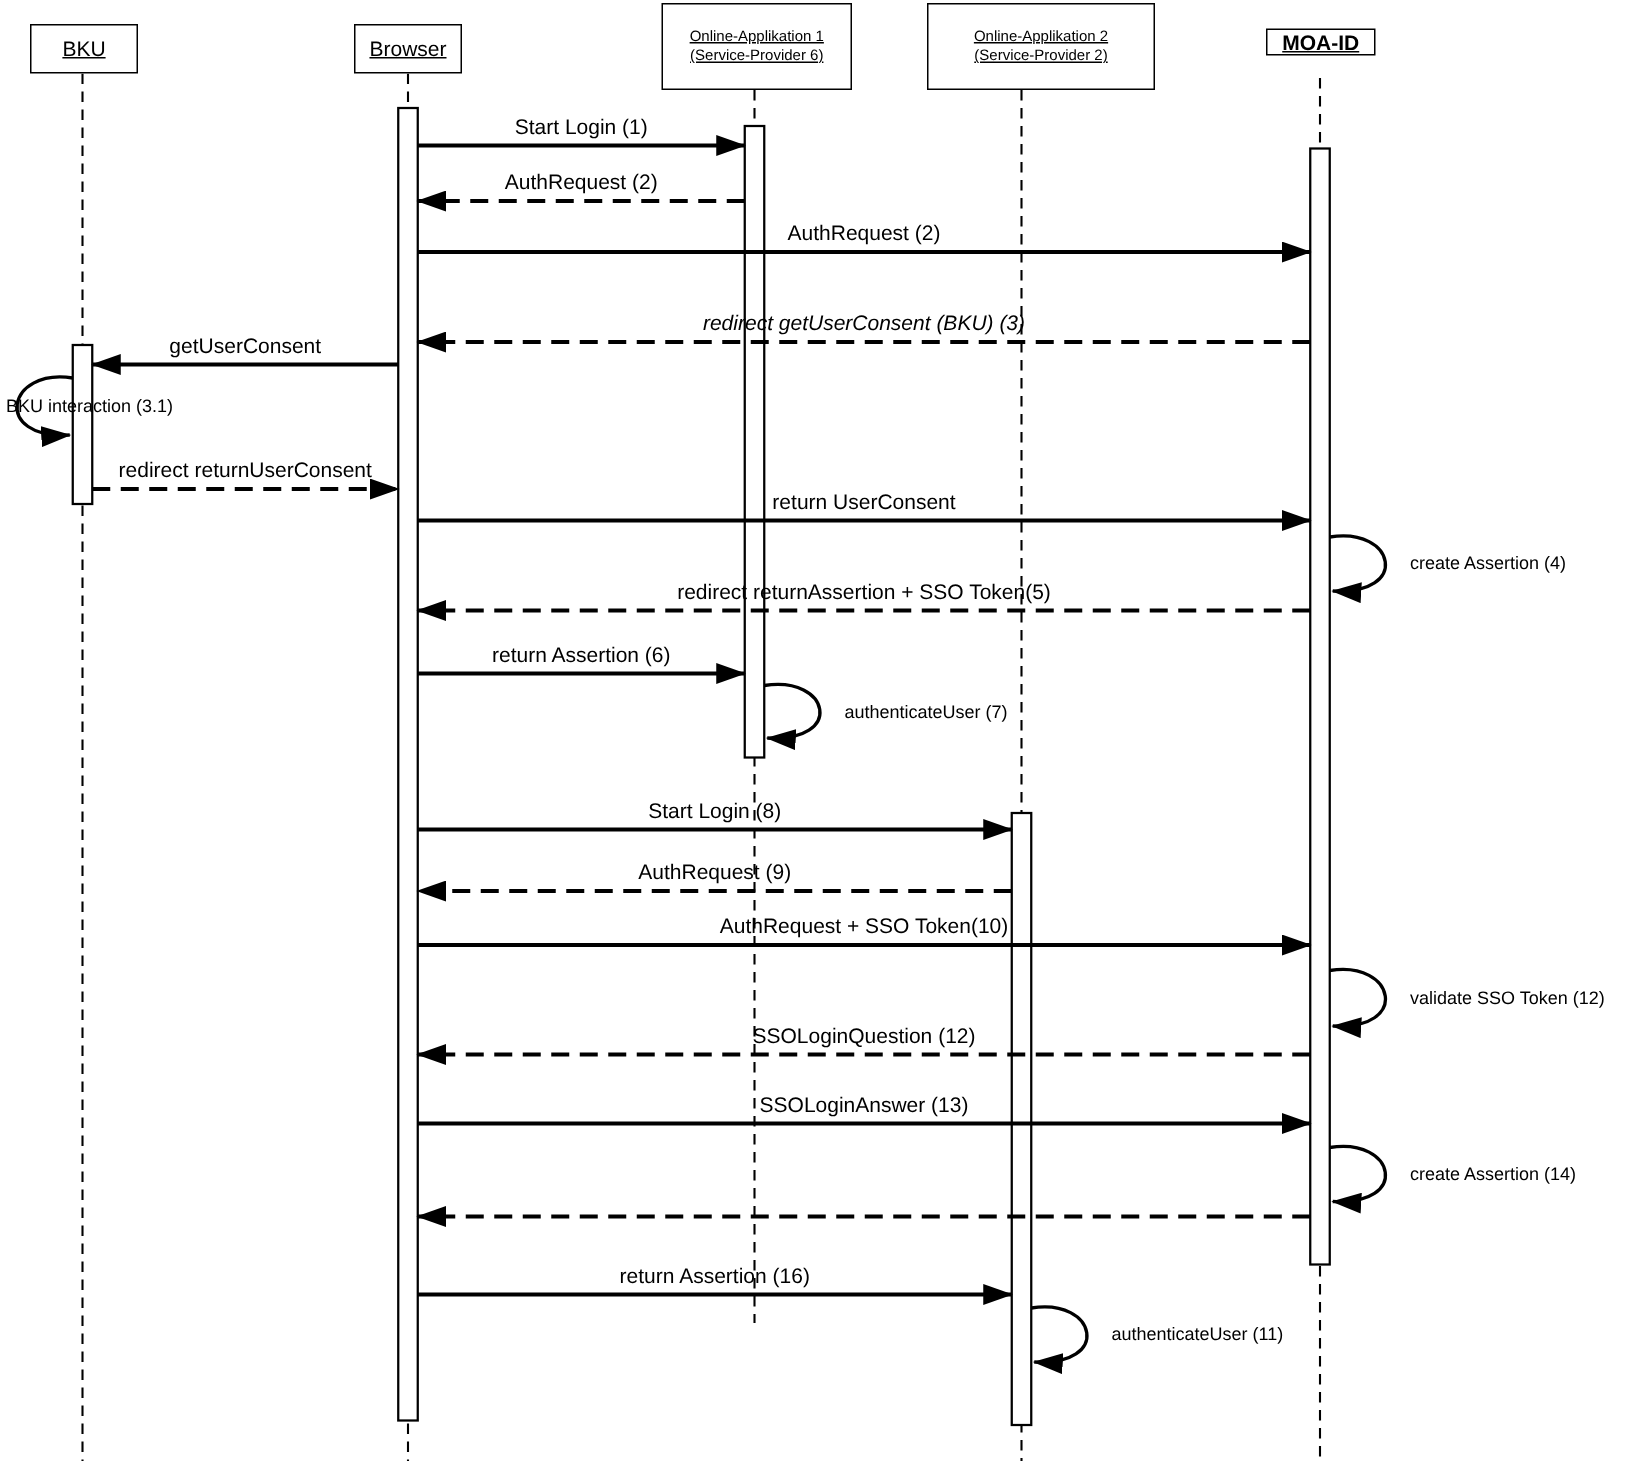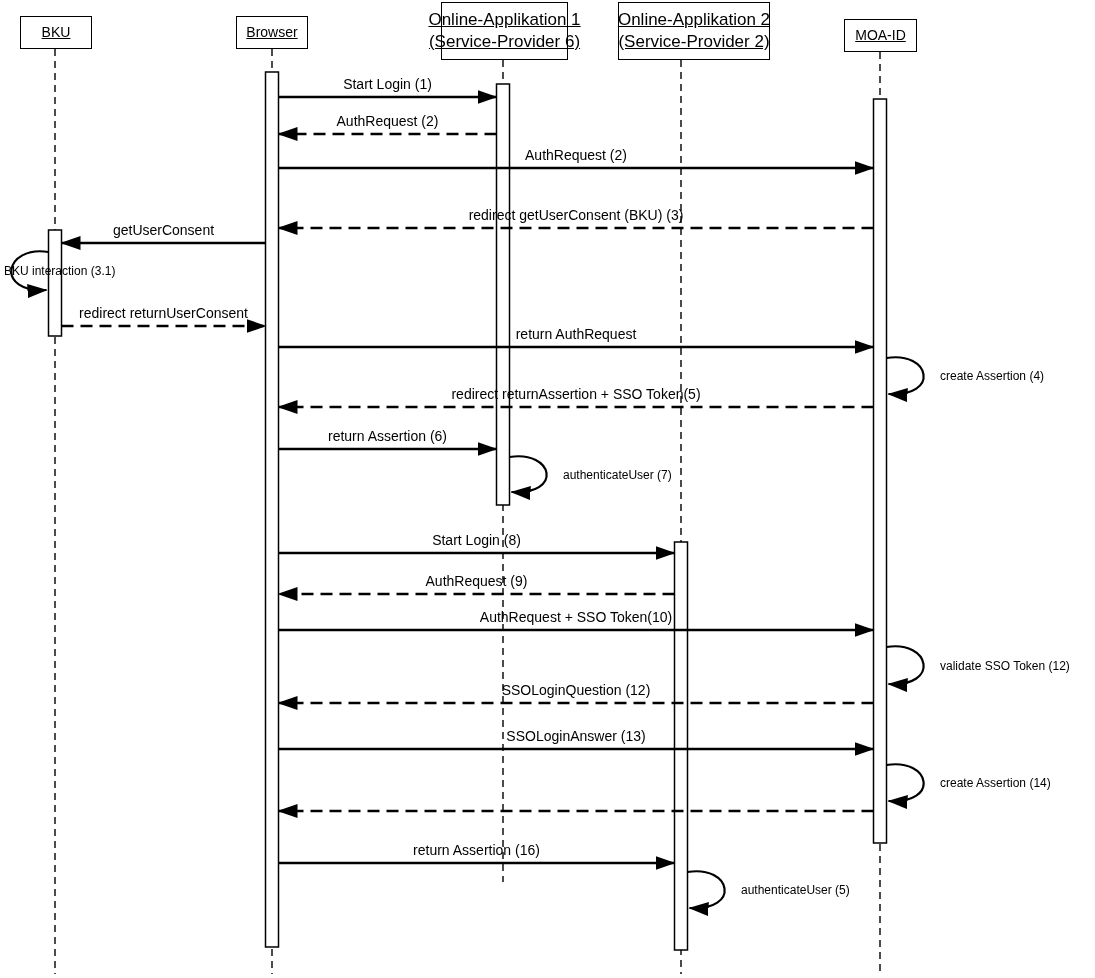--- a/index.html
+++ b/index.html
@@ -11,21 +11,21 @@
   .lifeline{stroke:#000;stroke-width:1.4;stroke-dasharray:7 5;fill:none;}
   .act{fill:#ffffff;stroke:#000;stroke-width:1.5;}
   .msg{stroke:#000;stroke-width:2.6;fill:none;}
   .msg.dashed{stroke-dasharray:12 7;}
   .selfmsg{stroke:#000;stroke-width:2.2;fill:none;}
   .actor-box{
     position:absolute;border:1.6px solid #000;background:#fff;box-sizing:border-box;
     display:flex;flex-direction:column;align-items:center;justify-content:center;
   }
   .actor-label{font-size:14px;text-decoration:underline;white-space:nowrap;line-height:1.3;}
-  .actor-box.two-line .actor-label{font-size:17px;}
+  .actor-box.two-line .actor-label{font-size:10px;}
   .msg-label{
     position:absolute;font-size:14px;white-space:nowrap;transform:translateX(-50%);
     line-height:17px;
   }
   .self-label{
     position:absolute;font-size:12px;white-space:nowrap;transform:translateY(-50%);
     line-height:17px;
   }
 </style>
 </head>
@@ -67,48 +67,48 @@
       <line x1="873.5" y1="703" x2="278.5" y2="703" class="msg dashed" marker-end="url(#ah)"></line>
       <line x1="278.5" y1="749" x2="873.5" y2="749" class="msg" marker-end="url(#ah)"></line>
       <path d="M 886.5 765 C 930.5 758, 940.5 804, 888.5 801" class="selfmsg" marker-end="url(#ah)"></path>
       <line x1="873.5" y1="811" x2="278.5" y2="811" class="msg dashed" marker-end="url(#ah)"></line>
       <line x1="278.5" y1="863" x2="674.5" y2="863" class="msg" marker-end="url(#ah)"></line>
       <path d="M 687.5 872 C 731.5 865, 741.5 911, 689.5 908" class="selfmsg" marker-end="url(#ah)"></path>
     </svg>
     <div class="msg-label" style="left: 387.5px; top: 76px;">Start Login (1)</div>
     <div class="msg-label" style="left: 387.5px; top: 113px;">AuthRequest (2)</div>
     <div class="msg-label" style="left: 576px; top: 147px;">AuthRequest (2)</div>
-    <div class="msg-label" style="left: 576px; top: 207px;">redirect getUserConsent (BKU) (3)</div>
+    <div class="msg-label" style="left: 576px; top: 207px; font-style: italic;">redirect getUserConsent (BKU) (3)</div>
     <div class="msg-label" style="left: 163.5px; top: 222px;">getUserConsent</div>
     <div class="self-label" style="left: 4px; top: 271px;">BKU interaction (3.1)</div>
     <div class="msg-label" style="left: 163.5px; top: 305px;">redirect returnUserConsent</div>
-    <div class="msg-label" style="left: 576px; top: 326px;">return AuthRequest</div>
+    <div class="msg-label" style="left: 576px; top: 326px;">return UserConsent</div>
     <div class="self-label" style="left: 940px; top: 376px; text-align: right;">create Assertion (4)</div>
     <div class="msg-label" style="left: 576px; top: 386px;">redirect returnAssertion + SSO Token(5)</div>
     <div class="msg-label" style="left: 387.5px; top: 428px;">return Assertion (6)</div>
     <div class="self-label" style="left: 563px; top: 474.5px;">authenticateUser (7)</div>
     <div class="msg-label" style="left: 476.5px; top: 532px;">Start Login (8)</div>
     <div class="msg-label" style="left: 476.5px; top: 573px; text-align: center;">AuthRequest (9)</div>
     <div class="msg-label" style="left: 576px; top: 609px;">AuthRequest + SSO Token(10)</div>
     <div class="self-label" style="left: 940px; top: 665.5px;">validate SSO Token (12)</div>
     <div class="msg-label" style="left: 576px; top: 682px;">SSOLoginQuestion (12)</div>
     <div class="msg-label" style="left: 576px; top: 728px;">SSOLoginAnswer (13)</div>
     <div class="self-label" style="left: 940px; top: 783px;">create Assertion (14)</div>
     <div class="msg-label" style="left: 476.5px; top: 842px;">return Assertion (16)</div>
-    <div class="self-label" style="left: 741px; top: 890px;">authenticateUser (5)</div>
+    <div class="self-label" style="left: 741px; top: 890px;">authenticateUser (11)</div>
     <div class="actor-box" style="left: 20px; top: 16px; width: 72px; height: 33px;">
       <span class="actor-label">BKU</span>
     </div>
     <div class="actor-box" style="left: 236px; top: 16px; width: 72px; height: 33px;">
       <span class="actor-label">Browser</span>
     </div>
     <div class="actor-box two-line" style="left: 441px; top: 2px; width: 127px; height: 58px;">
       <span class="actor-label">Online-Applikation 1</span>
       <span class="actor-label">(Service-Provider 6)</span>
     </div>
     <div class="actor-box two-line" style="left: 618px; top: 2px; width: 152px; height: 58px; text-align: center;">
       <span class="actor-label">Online-Applikation 2</span>
       <span class="actor-label">(Service-Provider 2)</span>
     </div>
-    <div class="actor-box" style="left: 844px; top: 19px; width: 73px; height: 33px;">
+    <div class="actor-box" style="left: 844px; top: 19px; width: 73px; height: 18px; font-weight: bold;">
       <span class="actor-label">MOA-ID</span>
     </div>
   </div>
 
 </body></html>

